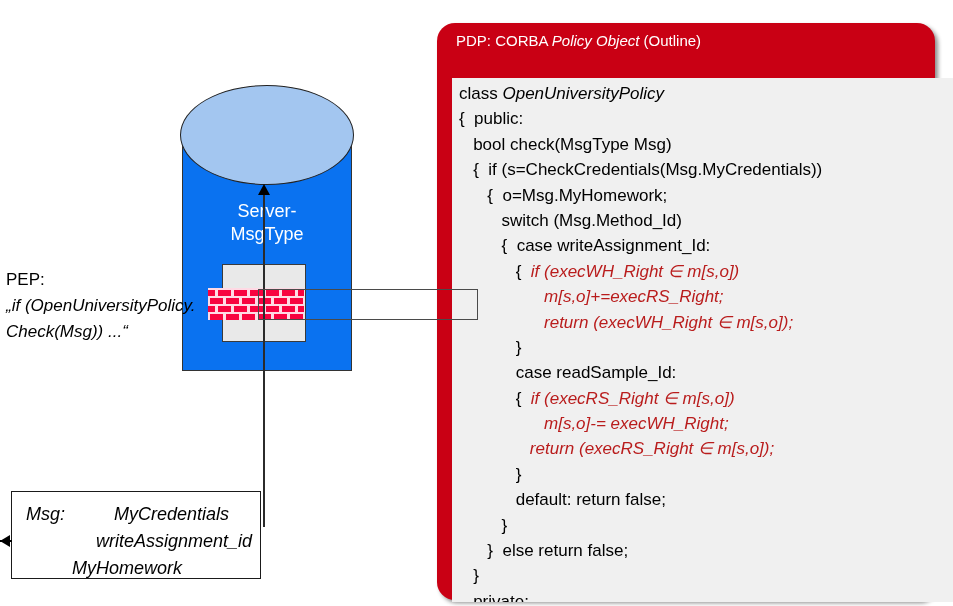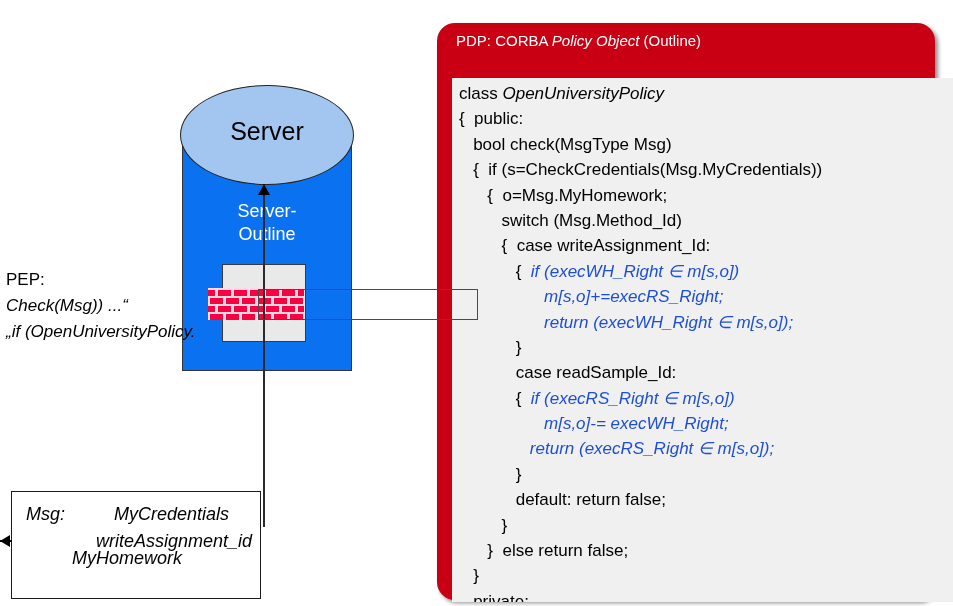--- a/index.html
+++ b/index.html
@@ -144,37 +144,37 @@
     z-index: 2;
   }
   .pep-caption .it { font-style: italic; }
 
   
   .msg-box {
     position: absolute;
     left: 11px;
     top: 491px;
     width: 250px;
-    height: 108px;
+    height: 88px;
     border: 1.8px solid #1a1a1a;
     background: #ffffff;
     box-sizing: border-box;
     z-index: 5;
   }
   .msg-line {
     position: absolute;
     font-style: italic;
     font-size: 18px;
     color: #000000;
     white-space: nowrap;
   }
   .msg-label { left: 14px; top: 12px; }
   .msg-v0 { left: 60px; top: 12px; margin-left: 42px; }
   .msg-v1 { left: 60px; top: 39px; margin-left: 24px; }
-  .msg-v2 { left: 60px; top: 56px; }
+  .msg-v2 { left: 60px; top: 66px; }
   .arrow-left-head {
     position: absolute;
     left: 0px;
     top: 535px;
     width: 0; height: 0;
     border-top: 6px solid transparent;
     border-bottom: 6px solid transparent;
     border-right: 10px solid #000000;
     z-index: 6;
   }
@@ -226,55 +226,54 @@
     position: absolute;
     left: 7px;
     top: 3px;
     font-size: 17px;
     line-height: 25.4px;
     color: #000000;
     white-space: pre;
   }
   .code-lines .ln { display: block; height: 25.4px; }
   .code-lines .blue {
-    color: #1d4ed8;
+    color: #b91c1c;
     font-style: italic;
   }
   .code-lines .italic { font-style: italic; }
 </style>
 </head>
 <body>
 
 <div id="canvas">
 
   <div class="cyl-body"></div>
   <div class="cyl-top"></div>
-  <div class="cyl-top-label">Server</div>
   <div class="skeleton-label">
     <span>Server-</span><br>
-    <span>Outline</span>
+    <span>MsgType</span>
   </div>
 
   <div class="v-line" style="top:192px; height:335px;"></div>
   <div class="arrow-up-head"></div>
 
   <div class="pep-box"></div>
   <div class="brick-band">
     <div class="brick-row r0"></div>
     <div class="brick-row r1"></div>
     <div class="brick-row r2"></div>
     <div class="brick-row r3"></div>
   </div>
 
   <div class="callout-rect"></div>
 
   <div class="pep-caption">
     <div>PEP:</div>
+    <div class="it">„if (OpenUniversityPolicy.</div>
     <div class="it">Check(Msg)) ...“</div>
-    <div class="it">„if (OpenUniversityPolicy.</div>
   </div>
 
   <div class="msg-box">
     <span class="msg-line msg-label">Msg:</span>
     <span class="msg-line msg-v0">MyCredentials</span>
     <span class="msg-line msg-v1">writeAssignment_id</span>
     <span class="msg-line msg-v2">MyHomework</span>
   </div>
   <div class="arrow-left-tail"></div>
   <div class="arrow-left-head"></div>

